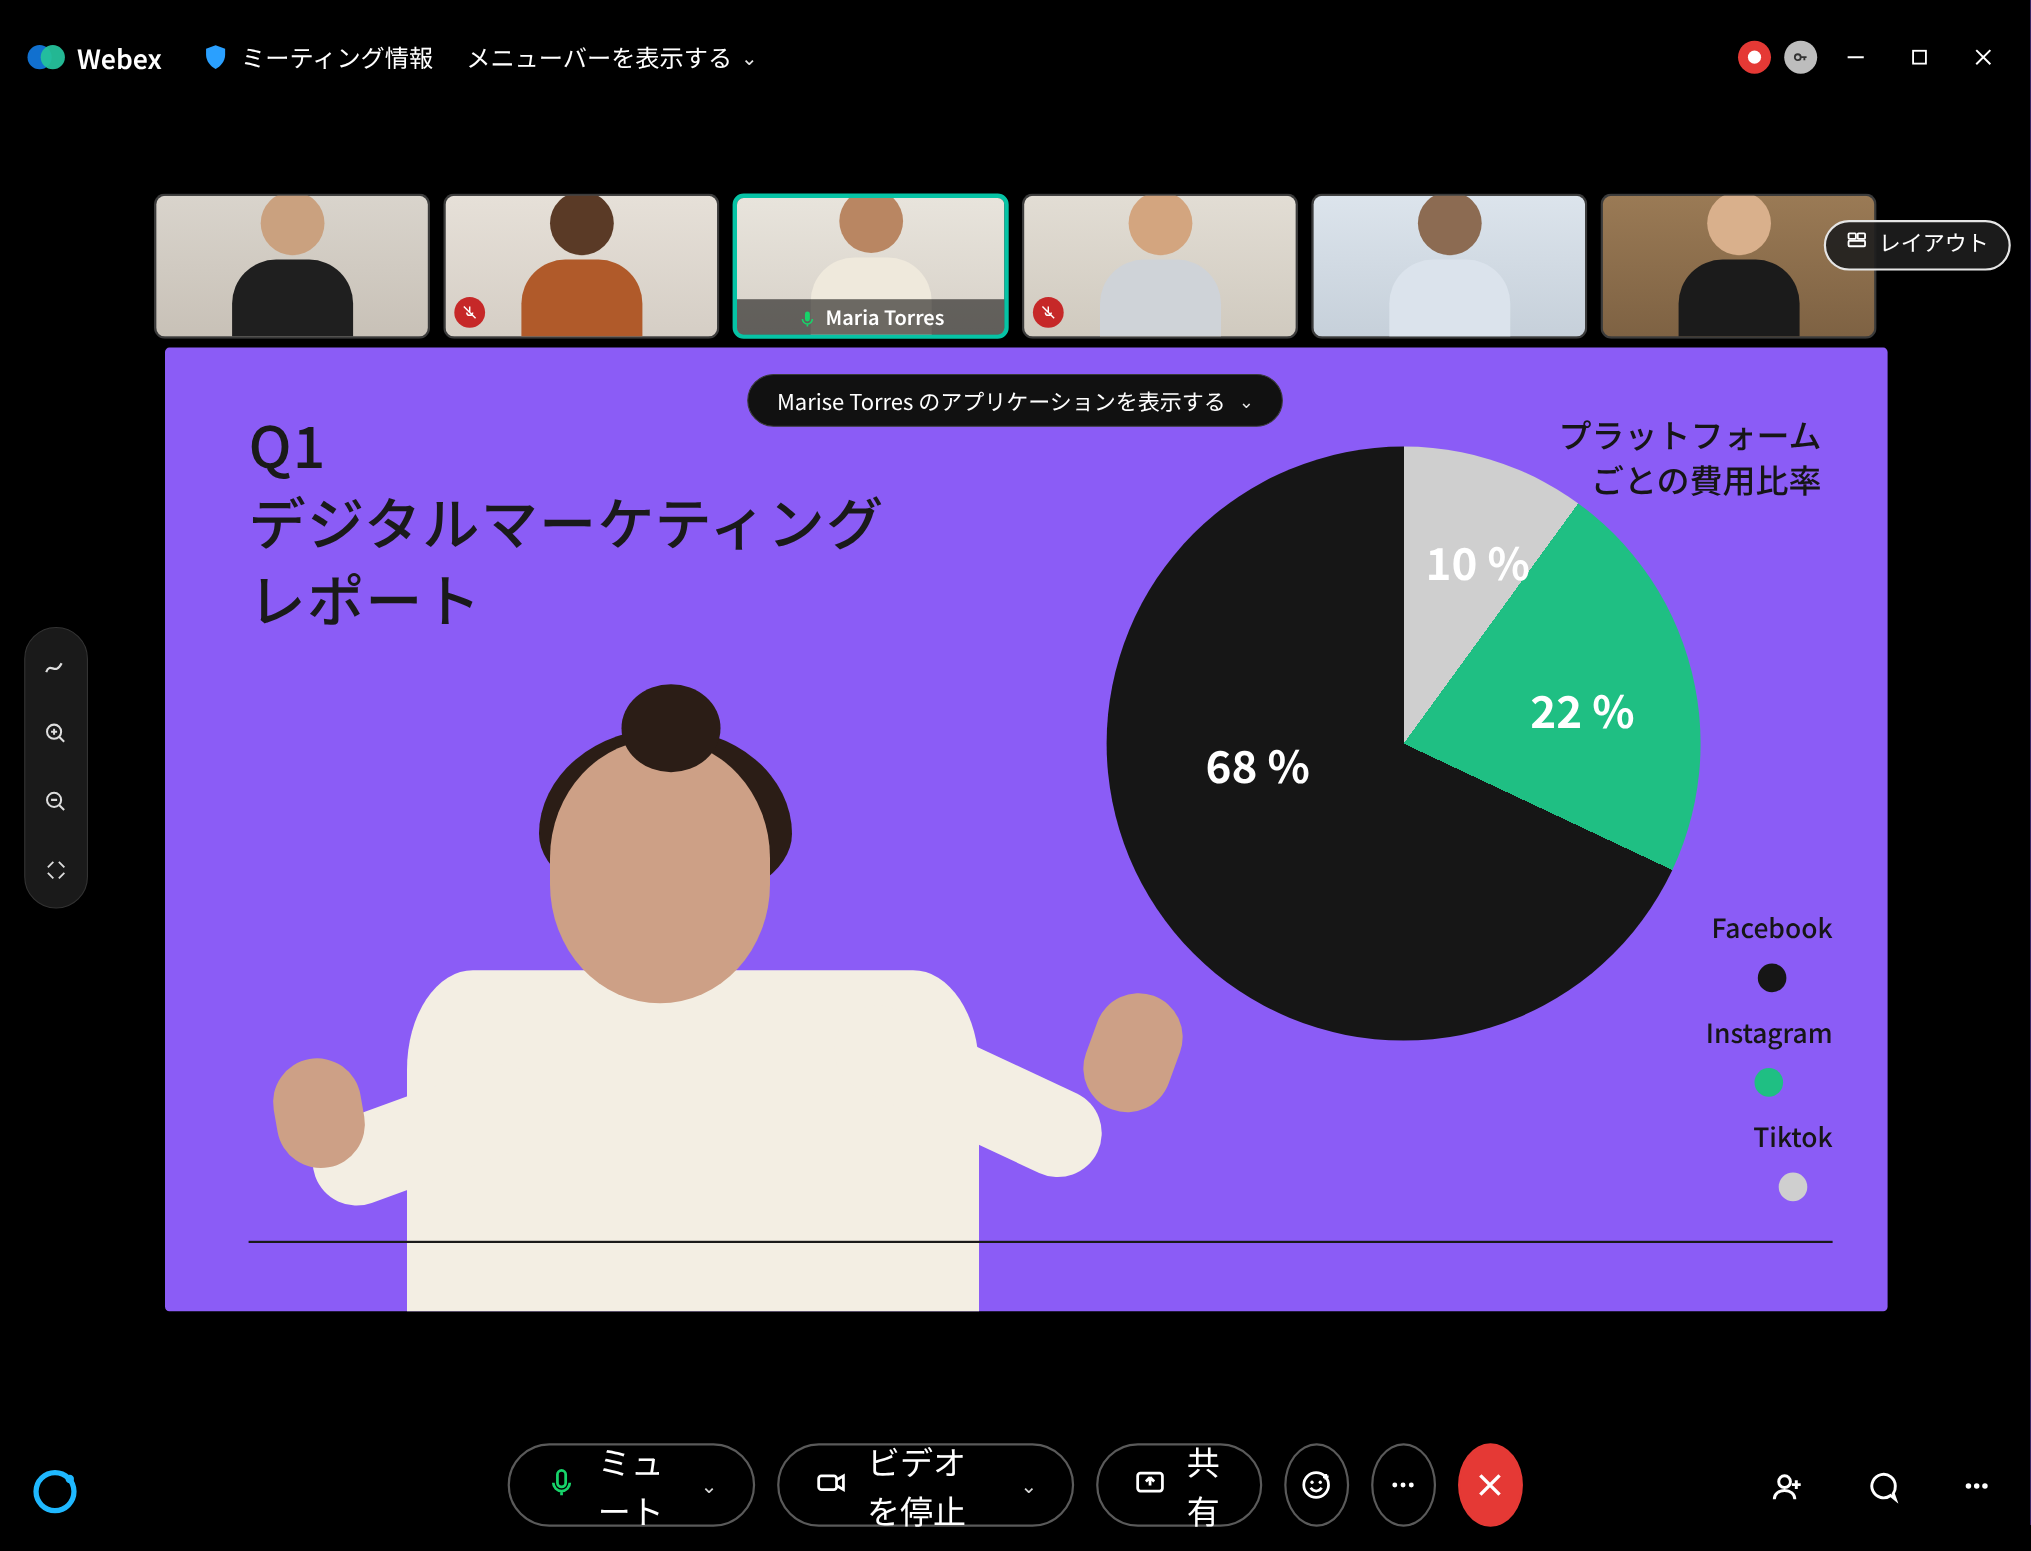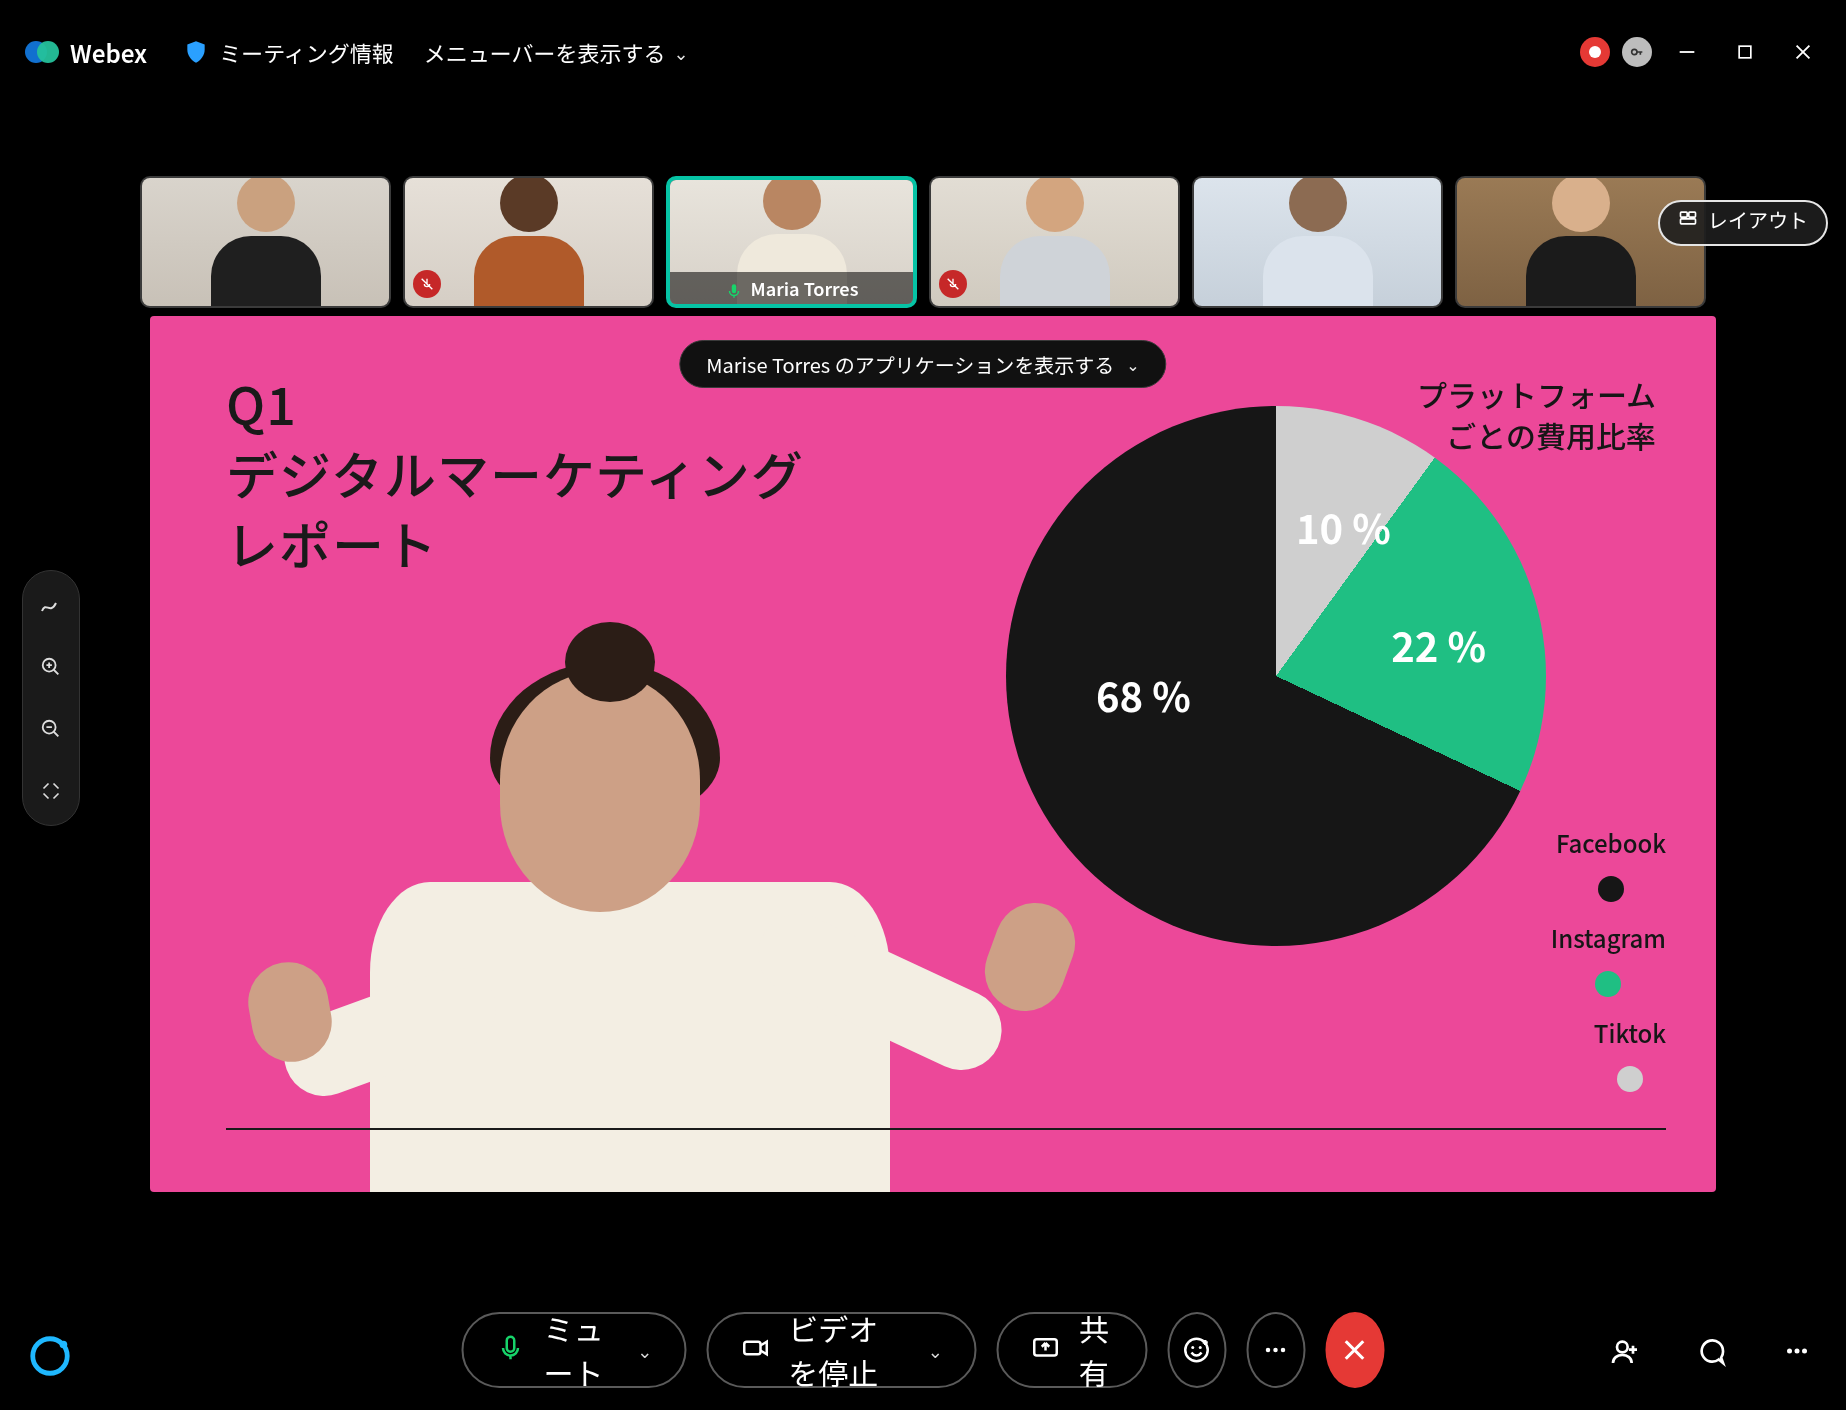--- a/index.html
+++ b/index.html
@@ -38,21 +38,21 @@
   .thumb .room { position:absolute; inset:0; background:linear-gradient(180deg,#cfcfcf 0%, #bdbdbd 45%, #aaa 100%);}
   .thumb .person { position:absolute; left:50%; bottom:0; transform:translateX(-50%); }
   .thumb .mute-badge { position:absolute; left:8px; bottom:8px; width:28px; height:28px; border-radius:50%; background:#c62828; display:flex;align-items:center;justify-content:center;}
   .thumb .name-bar { position:absolute; left:0;right:0;bottom:0; background:rgba(0,0,0,.55); height:32px; display:flex;align-items:center;justify-content:center; gap:8px; color:#fff; font-size:18px; font-weight:600;}
   .thumb .name-bar .mic{width:18px;height:18px;}
 
   .layout-btn { position:absolute; top:200px; right:18px; height:46px; padding:3px 18px; border:2px solid #e5e5e5; border-radius:24px; background:rgba(30,30,30,.9); display:flex; align-items:flex-start; gap:10px; font-size:20px; cursor:pointer;}
   .layout-btn svg{width:20px;height:20px;}
 
   
-  .stage { position:absolute; top:316px; left:150px; width:1566px; height:876px; background:#ec4899; border-radius:4px; color:#161616; overflow:hidden;}
+  .stage { position:absolute; top:316px; left:150px; width:1566px; height:876px; background:#8b5cf6; border-radius:4px; color:#161616; overflow:hidden;}
   .share-chip { position:absolute; top:340px; left:50%; transform:translateX(-50%); background:#111; border-radius:26px; height:48px; padding:0 26px; display:flex; align-items:center; gap:12px; font-size:20px; color:#fff; cursor:pointer; border:1px solid #3a3a3a;}
   .share-chip .chev{font-size:16px;opacity:.9;}
 
   .stage .title { position:absolute; left:76px; top:52px; font-size:52px; font-weight:500; line-height:1.35; letter-spacing:1px; color:#1a1a1a;}
   .stage .sub { position:absolute; right:60px; top:58px; font-size:30px; text-align:right; line-height:1.35; font-weight:500;}
   .stage .hr { position:absolute; left:76px; right:50px; bottom:62px; height:0; border-bottom:2px solid #1a1a1a;}
 
   .presenter { position:absolute; left:120px; bottom:0; width:700px; height:560px;}
   .presenter .body{ position:absolute; inset:0;}
   
@@ -240,21 +240,21 @@
     <div class="title" style="white-space:pre-line;">Q1
 デジタルマーケティング
 レポート</div>
     <div class="sub" style="white-space:pre-line;">プラットフォーム
 ごとの費用比率</div>
 
     <div class="pie-wrap">
       <div id="pie" class="pie" style="background: conic-gradient(rgb(207, 207, 207) 0deg, rgb(207, 207, 207) 36deg, rgb(31, 191, 131) 36deg, rgb(31, 191, 131) 115.2deg, rgb(22, 22, 22) 115.2deg, rgb(22, 22, 22) 360deg);"></div>
       <div class="pie-label dark" style="left:90px;top:260px;">68 %</div>
       <div class="pie-label green" style="right:60px;top:210px;">22 %</div>
-      <div class="pie-label grey" style="left:290px;top:92px;">10 %</div>
+      <div class="pie-label grey" style="left:290px;top:75px;">10 %</div>
     </div>
 
     <div class="legend">
       <div class="legend-row">
         <span>Facebook</span>
         <span class="legend-dot" id="ld0" style="background: rgb(22, 22, 22);"></span>
       </div>
       <div class="legend-row">
         <span>Instagram</span>
         <span class="legend-dot" id="ld1" style="background: rgb(31, 191, 131);"></span>

